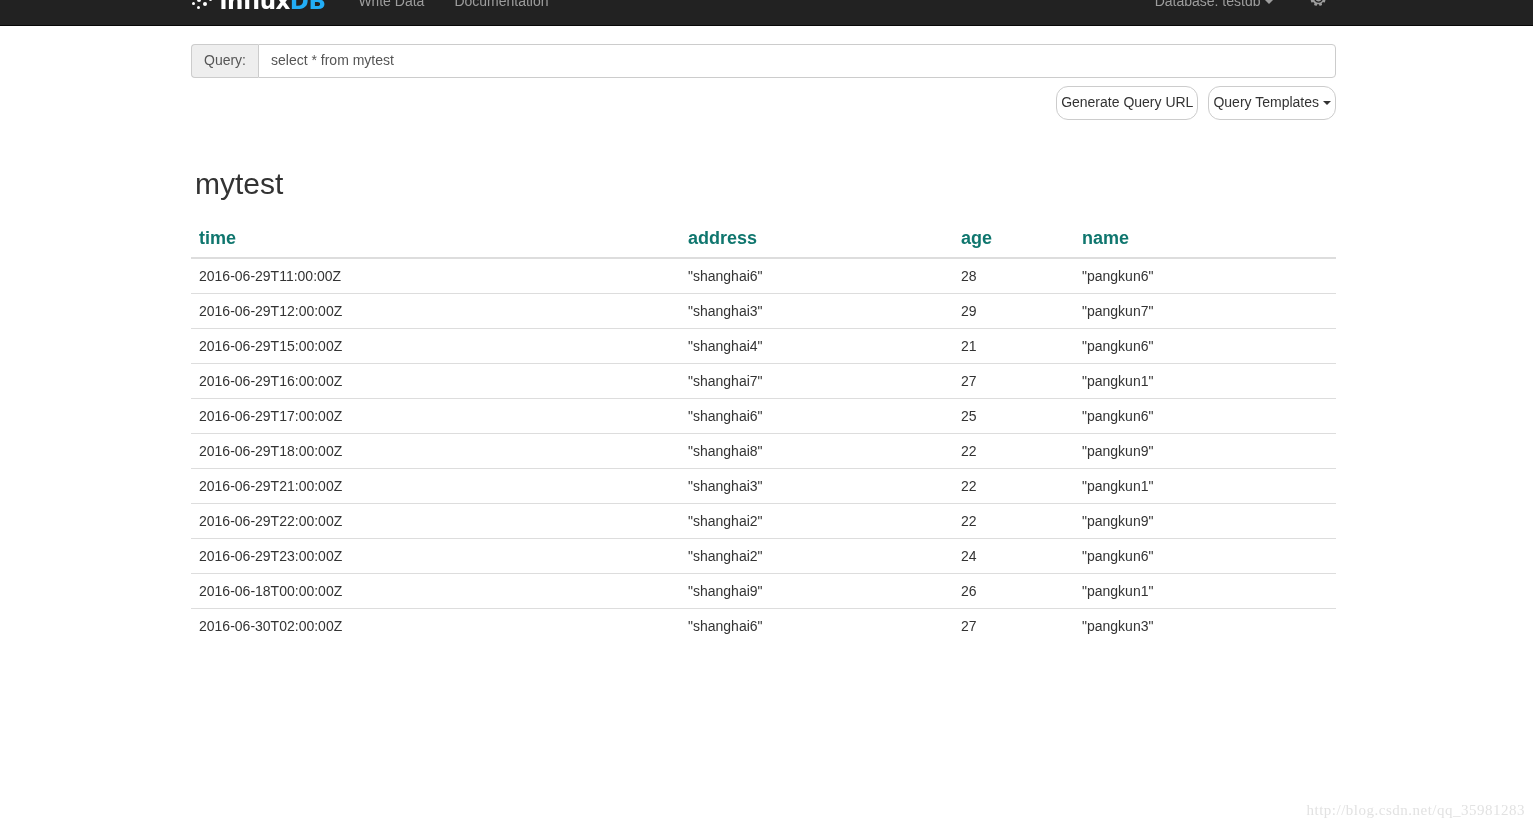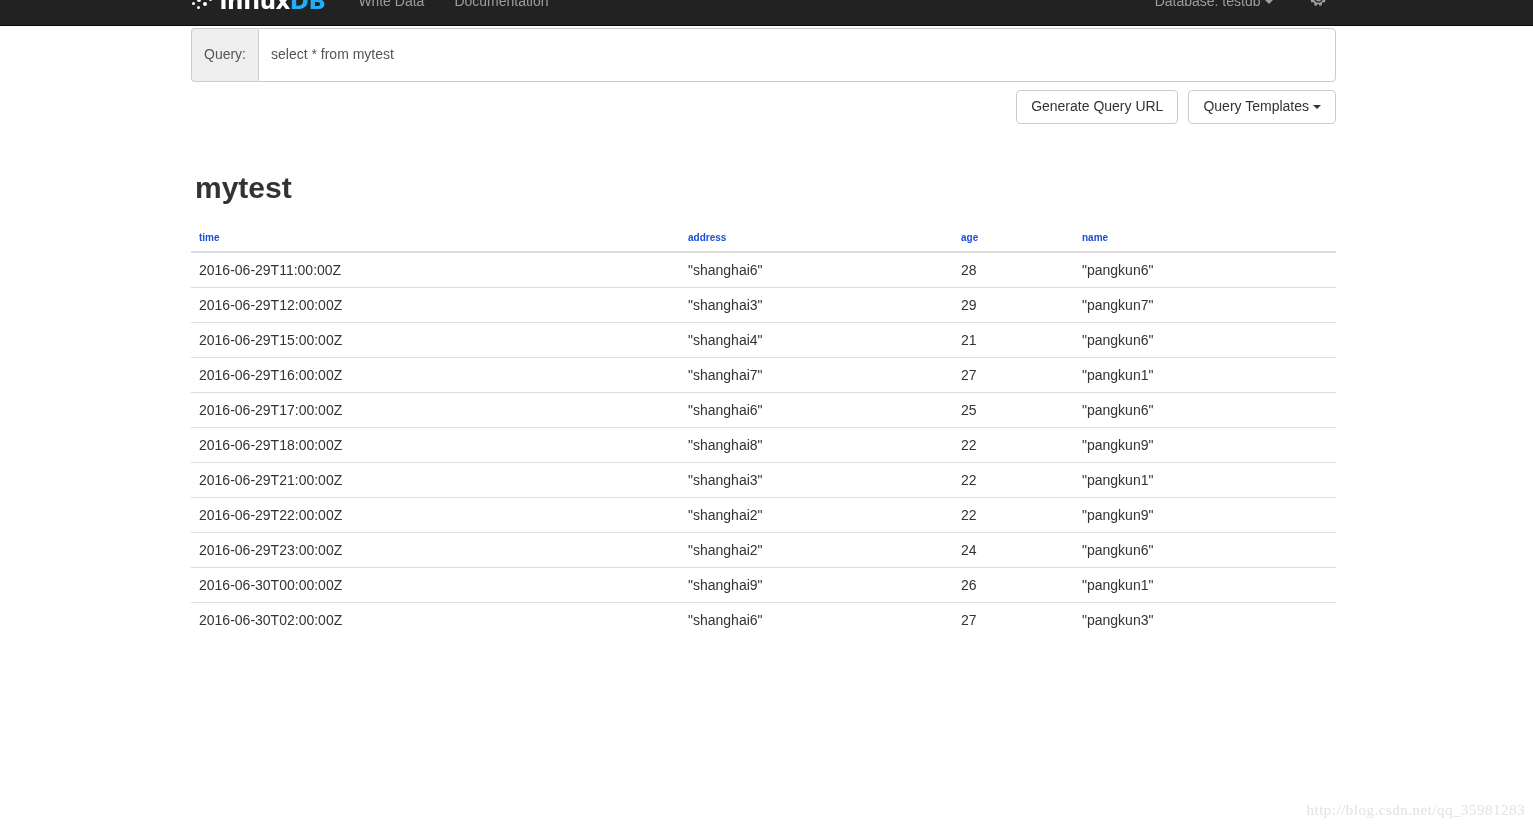--- a/index.html
+++ b/index.html
@@ -113,21 +113,21 @@
     line-height: 26px;
   }
   .gear-icon {
     display: inline-block;
     vertical-align: middle;
   }
 
   
   .container {
     position: absolute;
-    top: 11px;
+    top: 27px;
     left: 191px;
     width: 1150px;
   }
 
   
   .query-row {
     margin-top: 17px;
     display: flex;
     width: 1145px;
   }
@@ -145,74 +145,74 @@
     color: #555555;
     line-height: 1.42857;
     white-space: nowrap;
     display: flex;
     align-items: center;
   }
   .query-input {
     flex: 1;
     border: 1px solid #cccccc;
     border-radius: 0 4px 4px 0;
-    padding: 16px 12px;
+    padding: 6px 12px;
     font-size: 14px;
     font-family: "Liberation Sans", sans-serif;
     color: #555555;
     line-height: 1.42857;
     outline: none;
     background: #ffffff;
     min-width: 0;
   }
 
   
   .btn-row {
     display: flex;
     justify-content: flex-end;
     margin-top: 8px;
     width: 1145px;
   }
   .btn {
     background: #ffffff;
     border: 1px solid #cccccc;
-    border-radius: 4px;
+    border-radius: 12px;
     color: #333333;
     font-size: 14px;
     font-family: "Liberation Sans", sans-serif;
-    padding: 6px 14px;
+    padding: 6px 4px;
     line-height: 1.42857;
     cursor: pointer;
     margin-left: 10px;
     white-space: nowrap;
   }
   .btn .caret { border-top-color: #333333; }
 
   
   .results {
     margin-top: 47px;
   }
   .result-title {
     font-size: 30px;
-    font-weight: bold;
+    font-weight: normal;
     font-family: "Liberation Sans", sans-serif;
     color: #333333;
     margin: 14px 0 20px 4px;
     line-height: 1.1;
   }
   table.data {
     border-collapse: collapse;
     width: 1145px;
     table-layout: fixed;
   }
   table.data th {
     text-align: left;
-    font-size: 10px;
+    font-size: 18px;
     font-weight: bold;
-    color: #1d4ed8;
+    color: #0f766e;
     padding: 8px 8px 8px 8px;
     border-bottom: 2px solid #dddddd;
     vertical-align: bottom;
   }
   table.data td {
     font-size: 14px;
     color: #333333;
     padding: 9px 8px;
     border-top: 1px solid #dddddd;
     vertical-align: top;
@@ -357,21 +357,21 @@
             <td>22</td>
             <td>"pangkun9"</td>
           </tr>
           <tr>
             <td>2016-06-29T23:00:00Z</td>
             <td>"shanghai2"</td>
             <td>24</td>
             <td>"pangkun6"</td>
           </tr>
           <tr>
-            <td>2016-06-30T00:00:00Z</td>
+            <td>2016-06-18T00:00:00Z</td>
             <td>"shanghai9"</td>
             <td>26</td>
             <td>"pangkun1"</td>
           </tr>
           <tr>
             <td>2016-06-30T02:00:00Z</td>
             <td>"shanghai6"</td>
             <td>27</td>
             <td>"pangkun3"</td>
           </tr>

